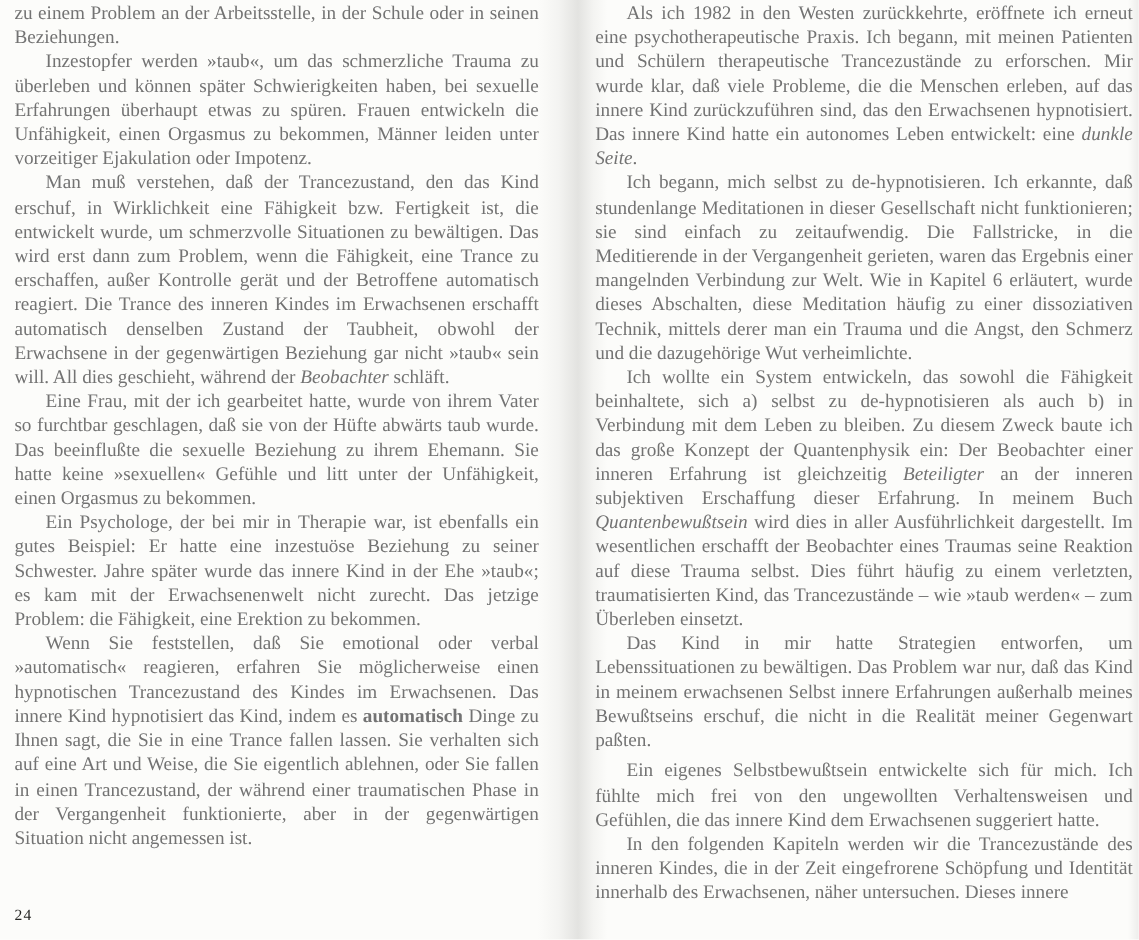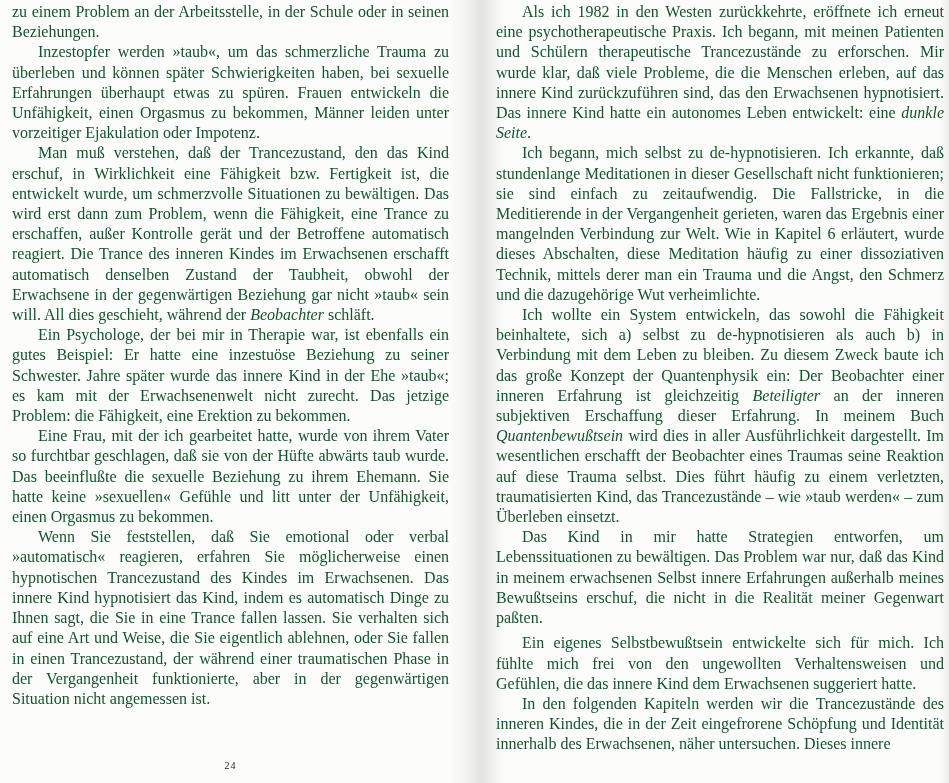--- a/index.html
+++ b/index.html
@@ -36,51 +36,51 @@
     position: absolute; top: 0; height: 783px;
     overflow: hidden;
   }
   .page.left  { left: 12px;  width: 437px; }
   .page.right { left: 496px; width: 448px; }
   .page-text { padding-top: 2px; }
   .page-text p {
     margin: 0;
     font-size: 16px;
     line-height: 20.2px;
-    color: #14532d;
+    color: #737373;
     text-align: justify;
     text-indent: 26px;
     hyphens: auto;
     -webkit-hyphens: auto;
   }
   .page-text p.cont { text-indent: 0; }
   .page-text p.gap  { margin-top: 5px; }
   .page-text i { font-style: italic; }
-  .page-text b { font-weight: normal; }
+  .page-text b { font-weight: bold; }
   .pagenum {
     position: absolute; bottom: 12px; left: 0;
     width: 100%;
-    text-align: center;
-    font-size: 10px;
+    text-align: left;
+    font-size: 13px;
     color: #262624;
     letter-spacing: 1px;
   }
 </style>
 </head>
 <body>
 
 <div id="spread">
 
   <div class="page left">
     <div class="page-text">
       <p class="cont">zu einem Problem an der Arbeitsstelle, in der Schule oder in seinen Beziehungen.</p>
       <p>Inzestopfer werden »taub«, um das schmerzliche Trauma zu überleben und können später Schwierigkeiten haben, bei sexuelle Erfahrungen überhaupt etwas zu spüren. Frauen entwickeln die Unfähigkeit, einen Orgasmus zu bekommen, Männer leiden unter vorzeitiger Ejakulation oder Impotenz.</p>
       <p>Man muß verstehen, daß der Trancezustand, den das Kind erschuf, in Wirklichkeit eine Fähigkeit bzw. Fertigkeit ist, die entwickelt wurde, um schmerzvolle Situationen zu bewältigen. Das wird erst dann zum Problem, wenn die Fähigkeit, eine Trance zu erschaffen, außer Kontrolle gerät und der Betroffene automatisch reagiert. Die Trance des inneren Kindes im Erwachsenen erschafft automatisch denselben Zustand der Taubheit, obwohl der Erwachsene in der gegenwärtigen Beziehung gar nicht »taub« sein will. All dies geschieht, während der <i>Beobachter</i> schläft.</p>
+      <p>Eine Frau, mit der ich gearbeitet hatte, wurde von ihrem Vater so furchtbar geschlagen, daß sie von der Hüfte abwärts taub wurde. Das beeinflußte die sexuelle Beziehung zu ihrem Ehemann. Sie hatte keine »sexuellen« Gefühle und litt unter der Unfähigkeit, einen Orgasmus zu bekommen.</p>
       <p>Ein Psychologe, der bei mir in Therapie war, ist ebenfalls ein gutes Beispiel: Er hatte eine inzestuöse Beziehung zu seiner Schwester. Jahre später wurde das innere Kind in der Ehe »taub«; es kam mit der Erwachsenenwelt nicht zurecht. Das jetzige Problem: die Fähigkeit, eine Erektion zu bekommen.</p>
-      <p>Eine Frau, mit der ich gearbeitet hatte, wurde von ihrem Vater so furchtbar geschlagen, daß sie von der Hüfte abwärts taub wurde. Das beeinflußte die sexuelle Beziehung zu ihrem Ehemann. Sie hatte keine »sexuellen« Gefühle und litt unter der Unfähigkeit, einen Orgasmus zu bekommen.</p>
       <p>Wenn Sie feststellen, daß Sie emotional oder verbal »automatisch« reagieren, erfahren Sie möglicherweise einen hypnotischen Trancezustand des Kindes im Erwachsenen. Das innere Kind hypnotisiert das Kind, indem es <b>automatisch</b> Dinge zu Ihnen sagt, die Sie in eine Trance fallen lassen. Sie verhalten sich auf eine Art und Weise, die Sie eigentlich ablehnen, oder Sie fallen in einen Trancezustand, der während einer traumatischen Phase in der Vergangenheit funktionierte, aber in der gegenwärtigen Situation nicht angemessen ist.</p>
     </div>
     <div class="pagenum">24</div>
   </div>
 
   <div class="gutter"></div>
 
   <div class="page right">
     <div class="page-text">
       <p>Als ich 1982 in den Westen zurückkehrte, eröffnete ich erneut eine psychotherapeutische Praxis. Ich begann, mit meinen Patienten und Schülern therapeutische Trancezustände zu erforschen. Mir wurde klar, daß viele Probleme, die die Menschen erleben, auf das innere Kind zurückzuführen sind, das den Erwachsenen hypnotisiert. Das innere Kind hatte ein autonomes Leben entwickelt: eine <i>dunkle Seite</i>.</p>

